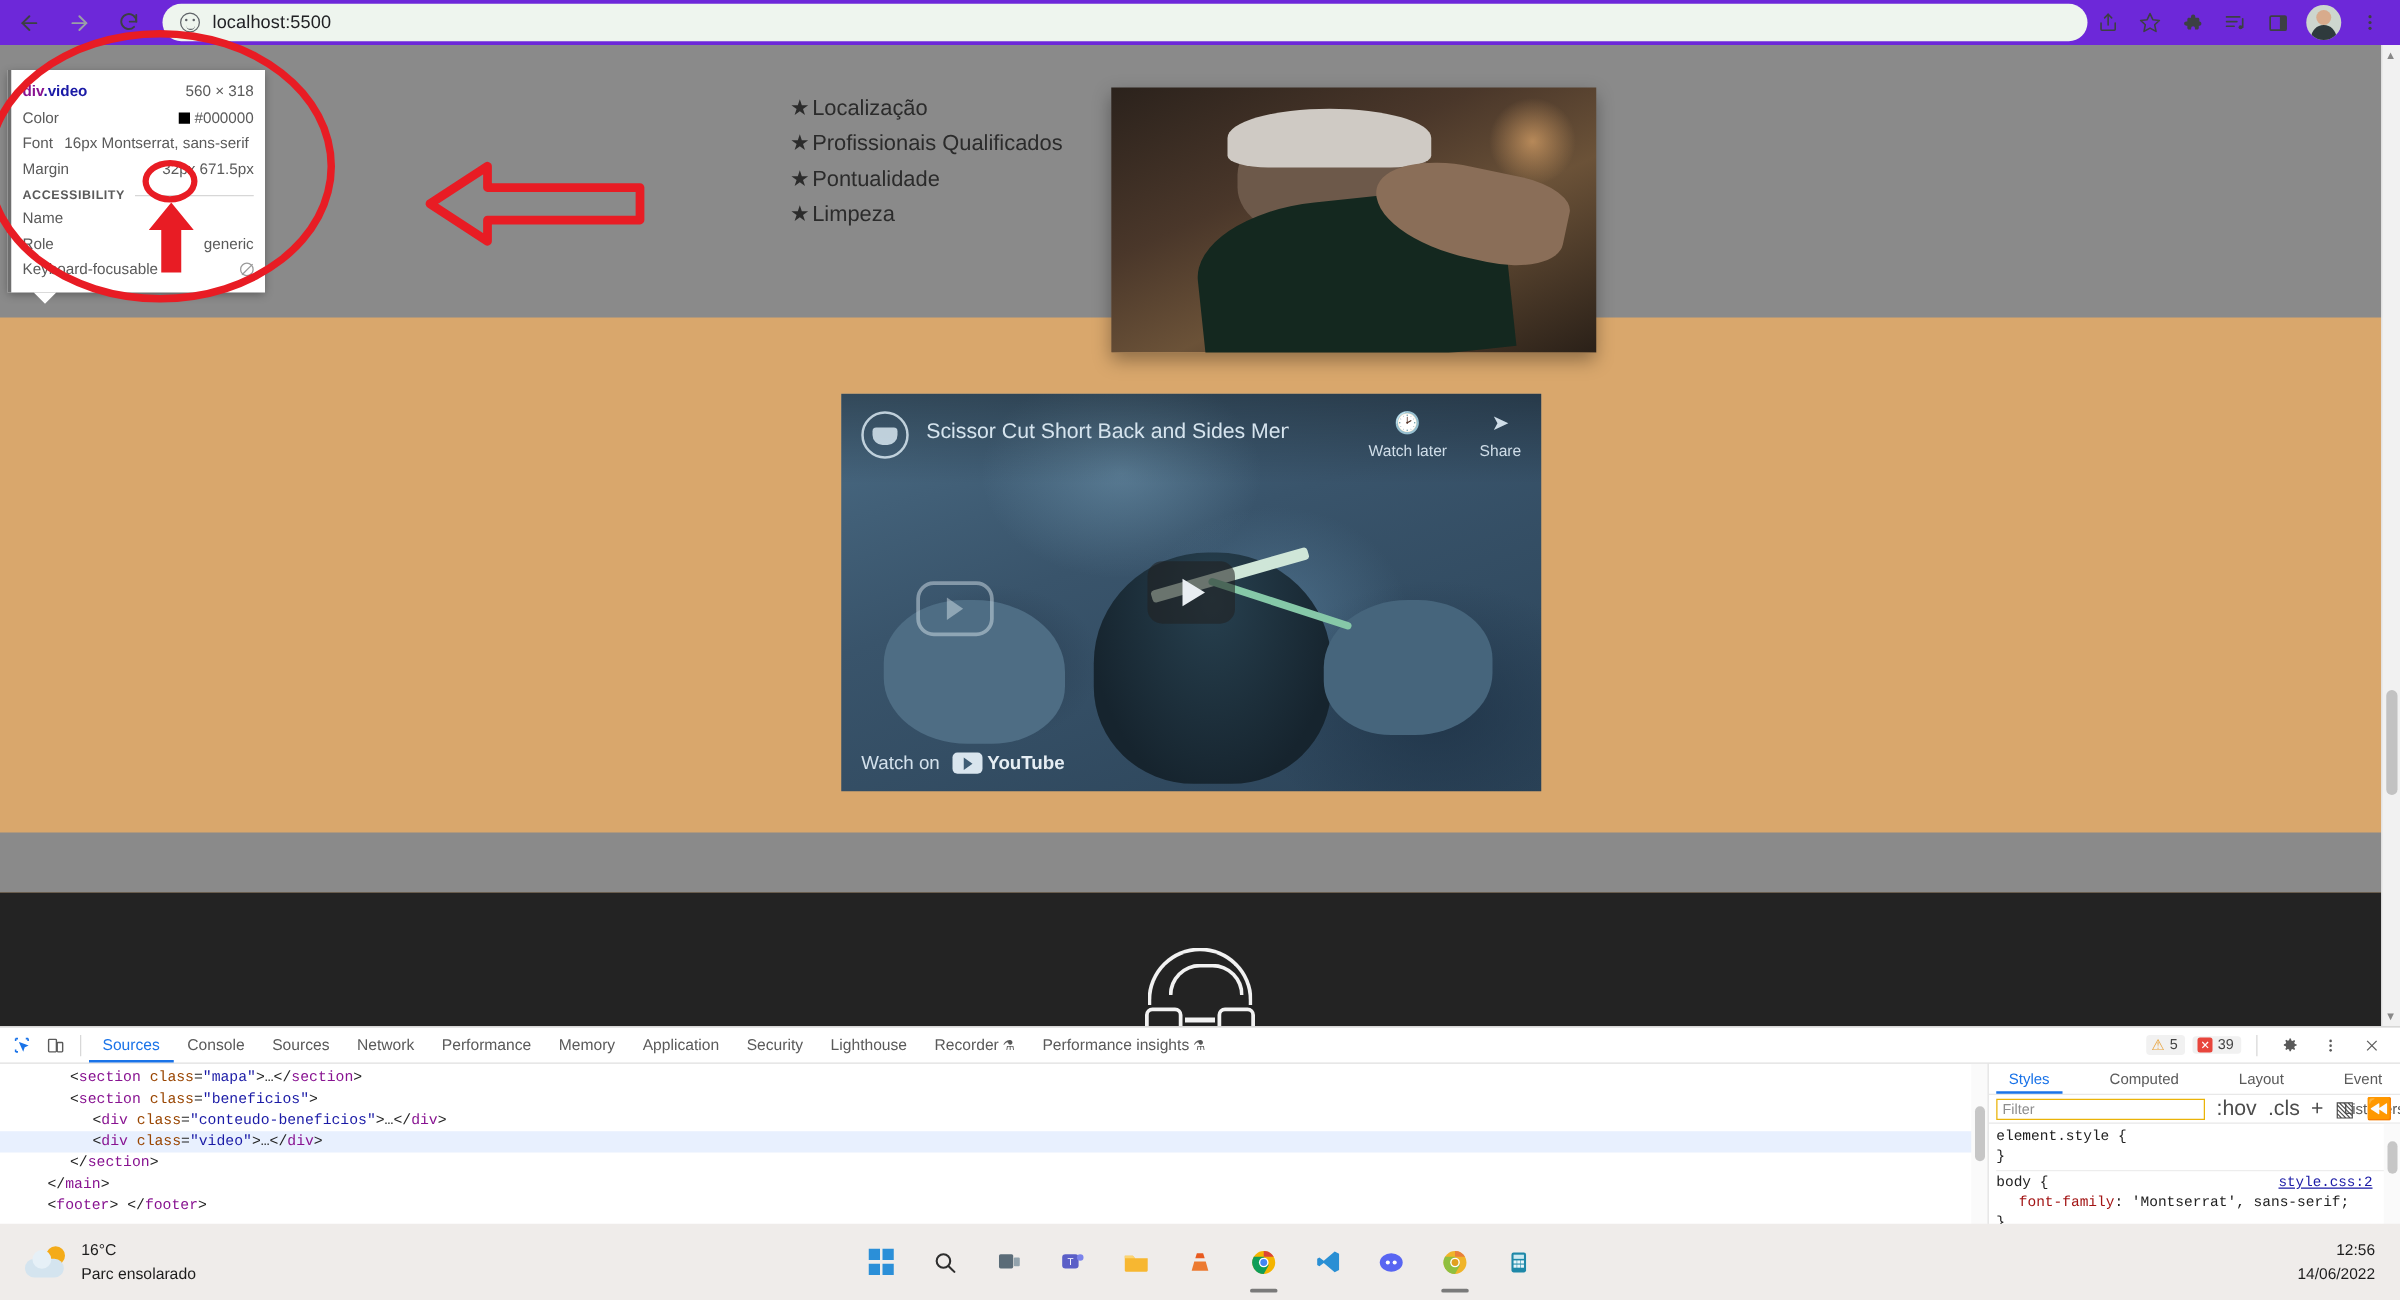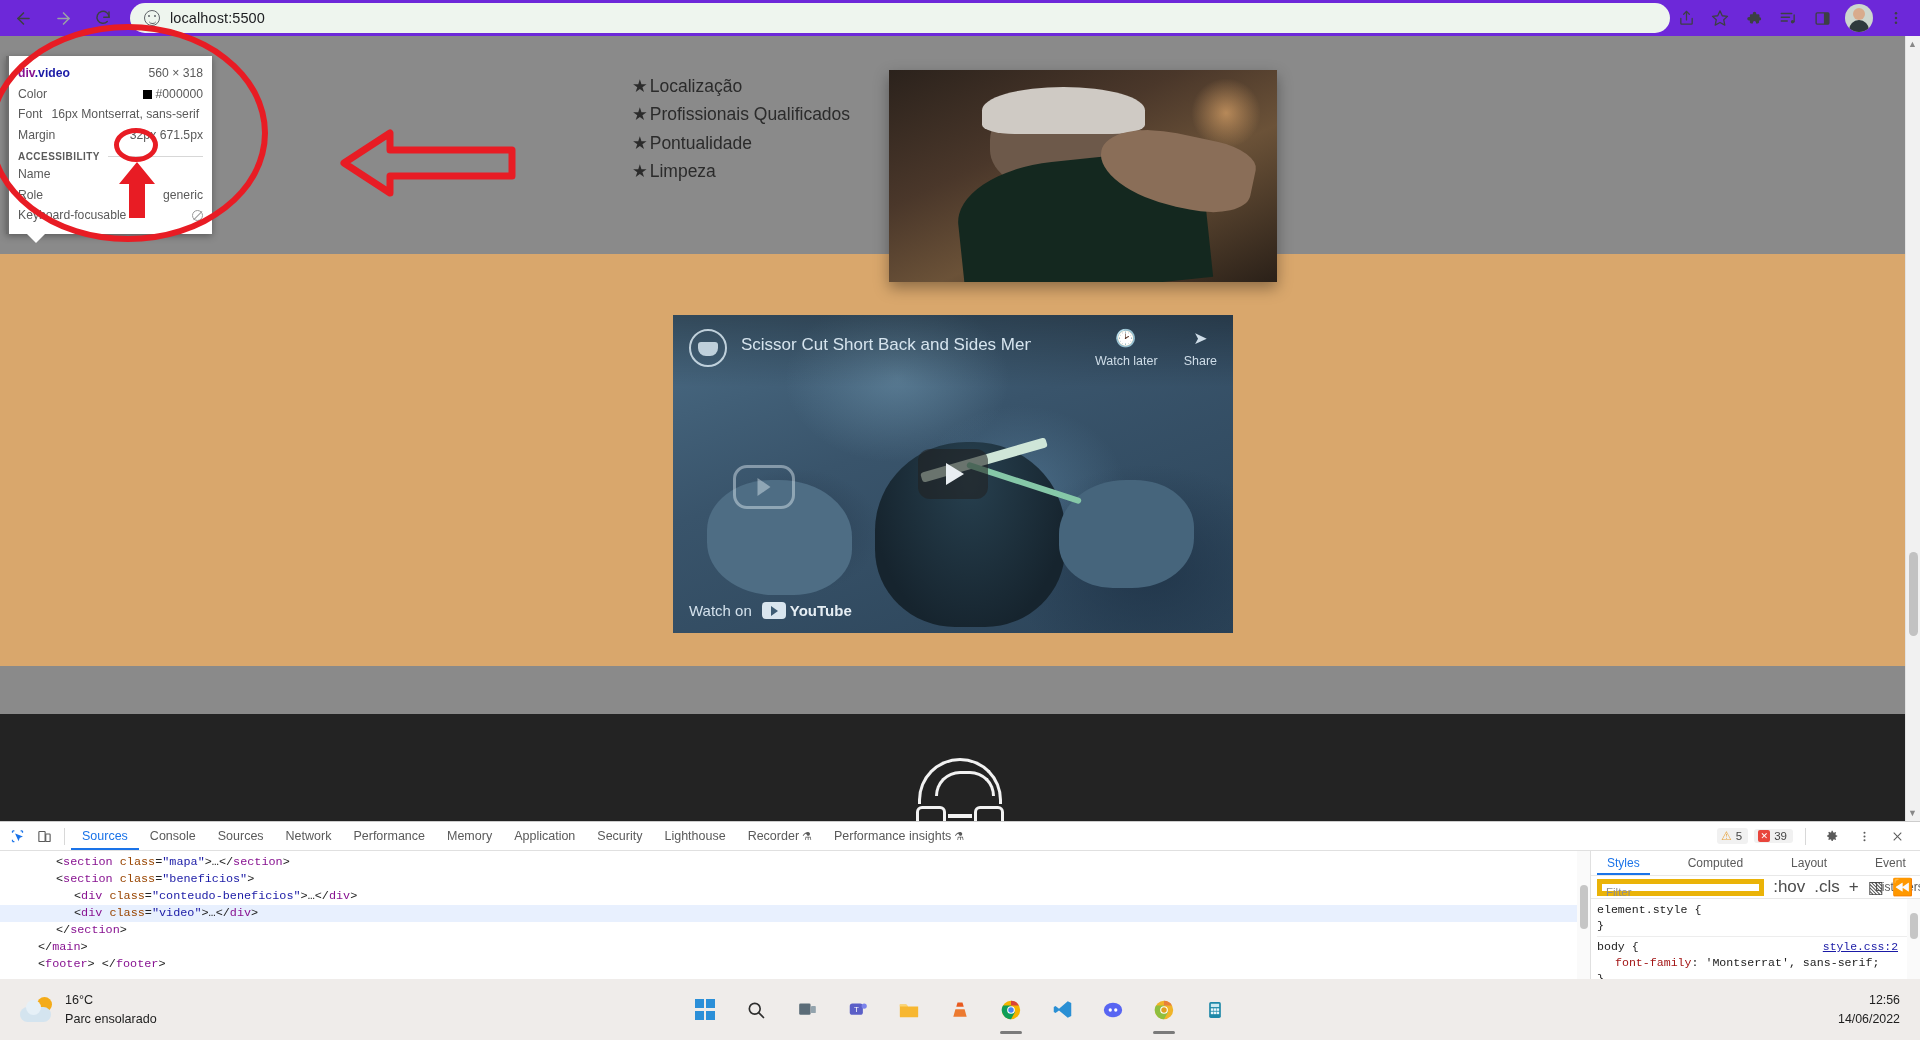--- a/index.html
+++ b/index.html
@@ -361,21 +361,21 @@
     gap: 28px;
   }
   .st-tab { padding: 0 10px; height: 24px; line-height: 24px; font-size: 12px; color: #5a5a5a; }
   .st-tab.active { color: #1a73e8; box-shadow: inset 0 -2px 0 #1a73e8; }
   .st-more { margin-left: auto; padding-right: 9px; color: #5a5a5a; font-size: 13px; }
   .st-filterbar {
     height: 23px; display: flex; align-items: center; gap: 9px;
     border-bottom: 1px solid #e8e8e8; padding: 0 6px;
   }
   .st-filter {
-    flex: 1 1 auto; height: 17px; border: 5px solid #eab308; background: #fff;
+    flex: 1 1 auto; height: 17px; border: 1px solid #eab308; background: #fff;
     font-size: 11.5px; color: #8d8d8d; padding-left: 4px; line-height: 16px;
   }
   .st-filterbar .tool { font-size: 17px; color: #4c4c4c; }
   .st-code {
     font-family: "Liberation Mono", monospace; font-size: 11.6px;
     line-height: 16px; padding: 3px 0 0 6px; color: #222;
   }
   .st-rule { border-bottom: 1px solid #ededed; padding-bottom: 2px; margin-bottom: 2px; position: relative; }
   .st-src {
     position: absolute; right: 22px; top: 0; color: #1a1aa6;

